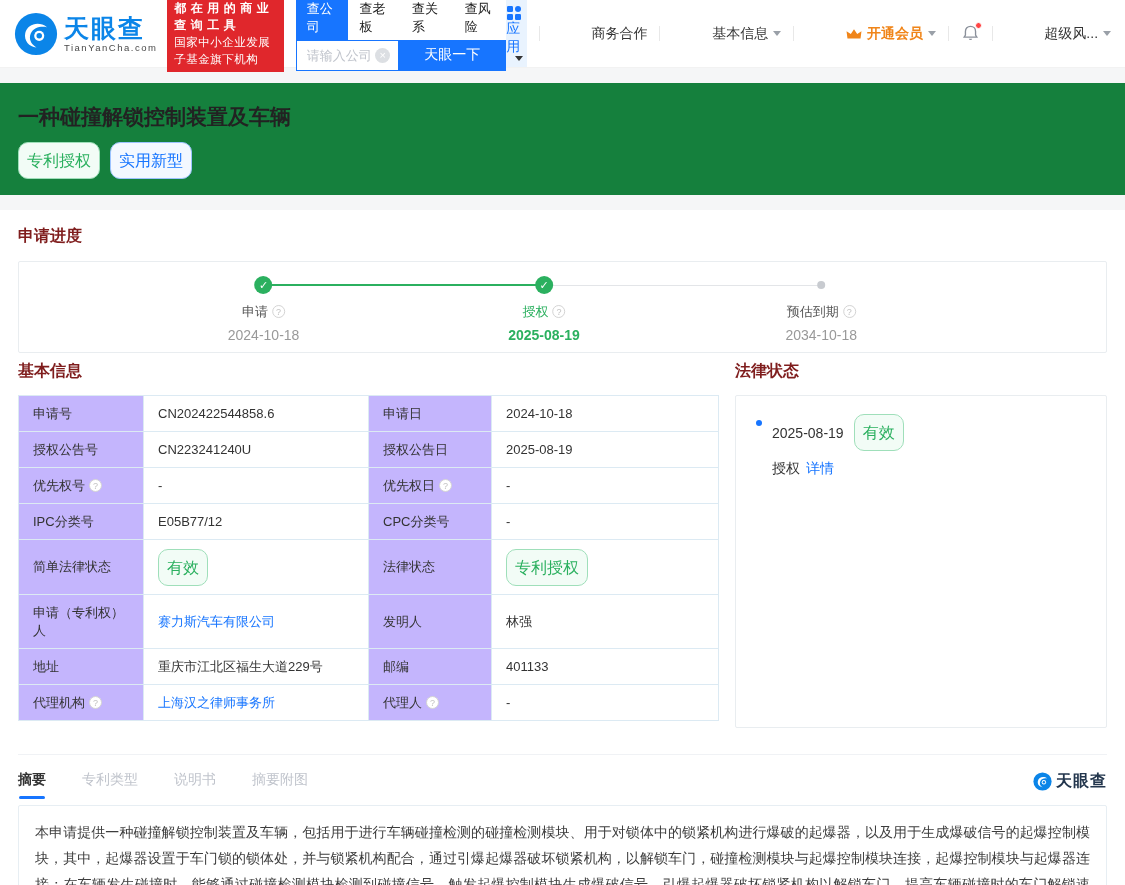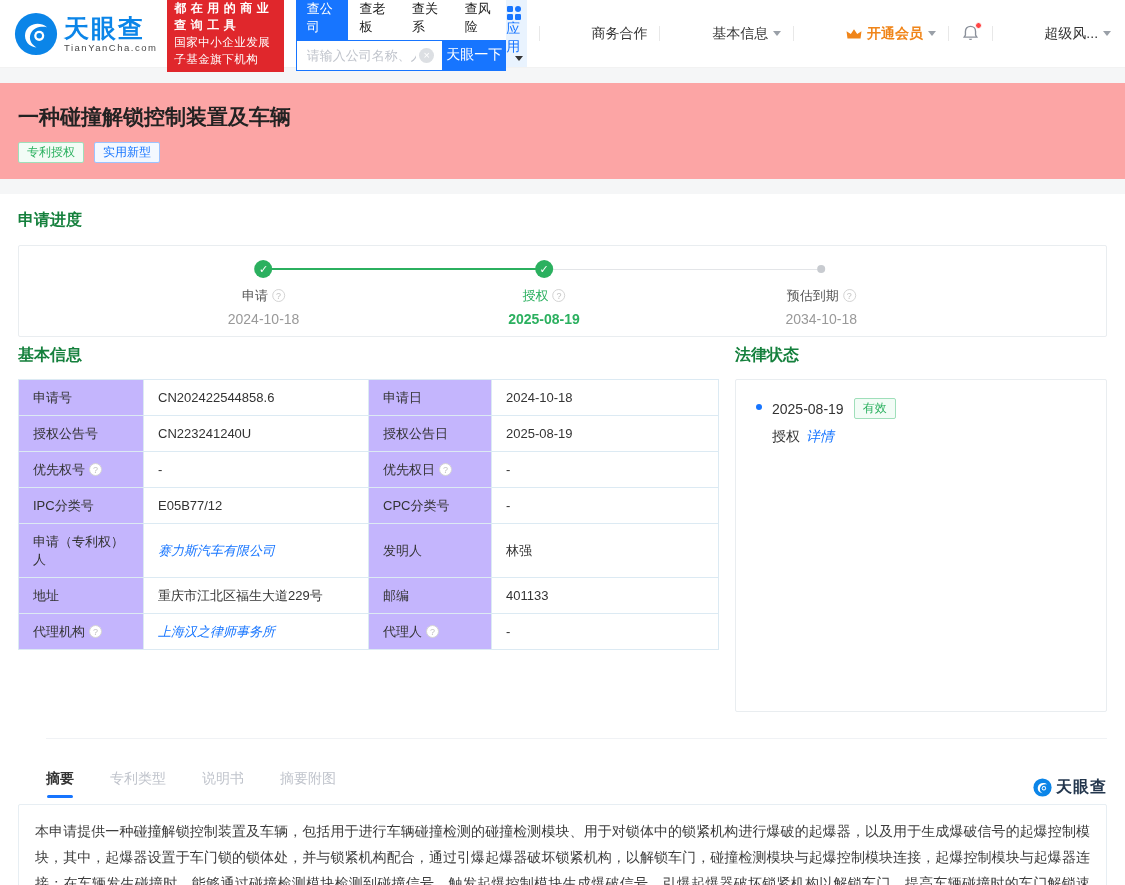--- a/index.html
+++ b/index.html
@@ -23,51 +23,51 @@
   .stab { font-size:13px; color:#222; padding:3px 11px 4px; cursor:pointer; }
   .stab.active { background:#1775ff; color:#fff; }
   .search-box { display:flex; height:31px; }
   .search-input-wrap { position:relative; flex:1; }
   .search-input { width:100%; height:100%; border:1px solid #1775ff; border-right:none;
     padding:0 26px 0 10px; font-size:13px; outline:none; color:#333;
     font-family:"Liberation Sans","DejaVu Sans",sans-serif;}
   .search-input::placeholder { color:#c0c4cc; }
   .clear-ic { position:absolute; right:8px; top:8px; width:15px; height:15px; border-radius:50%;
     background:#dcdfe3; color:#fff; font-size:11px; line-height:15px; text-align:center; cursor:pointer;}
-  .search-btn { width:64px; background:#1775ff; color:#fff; border:none; font-size:14px; cursor:pointer;
+  .search-btn { width:108px; background:#1775ff; color:#fff; border:none; font-size:14px; cursor:pointer;
     font-family:"Liberation Sans","DejaVu Sans",sans-serif;}
 
   .hnav { margin-left:auto; display:flex; align-items:center; }
   .vdiv { width:1px; height:15px; background:#e8e8e8; margin:0 12px; }
   .nav-item { font-size:14px; color:#333; cursor:pointer; display:flex; align-items:center; white-space:nowrap;margin-left:40px;}
   .apps-pill { background:#e9f3fe; color:#1775ff; padding:6px 0; border-radius:0; font-size:14px;
     display:flex; align-items:center; cursor:pointer;flex-direction:column;}
   .apps-pill svg { margin-right:5px; }
   .caret { display:inline-block; width:0; height:0; border-left:4px solid transparent;
     border-right:4px solid transparent; border-top:5px solid #9aa0a8; margin-left:5px;}
   .caret.dark { border-top-color:#333; }
   .vip { color:#f08519; font-weight:600; }
   .vip svg { margin-right:5px; }
   .bell { position:relative; cursor:pointer; display:flex; align-items:center;}
   .bell .dot { position:absolute; top:-2px; right:-2px; width:7px; height:7px; border-radius:50%;
     background:#f44; border:1px solid #fff;}
 
   .band { height:15px; background:#f5f6f7; }
 
   
-  .title-sec { background:#fca5a5; padding:20px 18px 16px; }
+  .title-sec { background:#15803d; padding:20px 18px 16px; }
   .patent-title { font-size:21px; font-weight:700; color:#222; }
   .title-tags { margin-top:11px; }
-  .tag { display:inline-block; font-size:12px; line-height:17px; padding:1px 8px; border-radius:2px; margin-right:10px;}
+  .tag { display:inline-block; font-size:16px; line-height:17px; padding:9px 8px; border-radius:10px; margin-right:10px;}
   .tag.green { color:#2bb05f; border:1px solid #9fdfba; background:#f2fcf6; }
   .tag.blue  { color:#1775ff; border:1px solid #9cc3ff; background:#f3f8ff; }
 
   
   .main { background:#fff; padding:16px 18px 20px; }
-  .h2 { font-size:16px; font-weight:700; color:#15803d; }
+  .h2 { font-size:16px; font-weight:700; color:#7f1d1d; }
 
   .timeline-card { margin-top:14px; border:1px solid #e9edf0; border-radius:2px;
     height:92px; position:relative; }
   .tl-line { position:absolute; top:22px; height:2px; }
   .tl-line.green { background:#2bb05f; }
   .tl-line.gray  { background:#e3e5e8; height:1px; top:23px;}
   .tl-step { position:absolute; top:14px; transform:translateX(-50%); text-align:center; }
   .tl-marker { height:18px; display:flex; align-items:center; justify-content:center; }
   .tl-circle { width:18px; height:18px; border-radius:50%; background:#2bb05f; color:#fff;
     font-size:11px; line-height:18px; text-align:center; font-weight:700;}
@@ -81,31 +81,31 @@
     vertical-align:1px; cursor:pointer; background:#fff;}
 
   .cols { display:flex; margin-top:8px; align-items:flex-start; }
   .col-left { width:700px; }
   .col-right { flex:1; margin-left:17px; display:flex; flex-direction:column; }
 
   table.info { border-collapse:collapse; width:700px; table-layout:fixed; margin-top:13px;}
   table.info td { border:1px solid #dceaf3; font-size:13px; color:#333; padding:8.5px 14px; vertical-align:middle;}
   table.info td.lbl { background:#c4b5fd; }
   table.info td .tag { margin-right:0; }
-  a.lnk { color:#1775ff; text-decoration:none; cursor:pointer;font-style:italic; }
+  a.lnk { color:#1775ff; text-decoration:none; cursor:pointer; }
 
   .legal-card { margin-top:13px; border:1px solid #e9edf0; border-radius:2px; flex:1; padding:18px 18px; min-height:333px;}
   .legal-item { position:relative; padding-left:18px; }
   .legal-dot { position:absolute; left:2px; top:6px; width:6px; height:6px; border-radius:50%; background:#1775ff;}
   .legal-line1 { font-size:14px; color:#333; display:flex; align-items:center;}
   .legal-line1 .tag { margin-left:10px; }
   .legal-line2 { margin-top:9px; font-size:14px; color:#333;}
   .legal-line2 a { margin-left:6px; }
 
-  .tabs-row { display:flex; align-items:flex-end; border-top:1px solid #f0f2f5; margin-top:26px; padding-top:31px;margin-left:28px;}
+  .tabs-row { display:flex; align-items:flex-start; border-top:1px solid #f0f2f5; margin-top:26px; padding-top:16px;}
   .dtab { margin-right:36px; font-size:14px; color:#c0c4cc; cursor:pointer; text-align:center;}
   .dtab.active { color:#333; font-weight:700; }
   .dtab::after { content:""; display:block; width:26px; height:3px; background:transparent; border-radius:2px; margin:7px auto 0;}
   .dtab.active::after { background:#1775ff; }
   .watermark { margin-left:auto; display:flex; align-items:center; }
   .watermark svg { width:19px; height:19px; }
   .watermark span { font-size:16px; font-weight:700; color:#23364d; margin-left:4px; letter-spacing:1px;}
 
   .abstract { border:1px solid #e7eef3; border-radius:2px; margin-top:6px; padding:13px 16px;
     font-size:14px; line-height:26px; color:#3d3d3d; text-align:justify;}
@@ -256,20 +256,26 @@
               <td class="lbl">优先权号<span class="qmark">?</span></td>
               <td>-</td>
               <td class="lbl">优先权日<span class="qmark">?</span></td>
               <td>-</td>
             </tr>
             <tr>
               <td class="lbl">IPC分类号</td>
               <td>E05B77/12</td>
               <td class="lbl">CPC分类号</td>
               <td>-</td>
+            </tr>
+            <tr>
+              <td class="lbl">简单法律状态</td>
+              <td><span class="tag green">有效</span></td>
+              <td class="lbl">法律状态</td>
+              <td><span class="tag green">专利授权</span></td>
             </tr>
             <tr>
               <td class="lbl">申请（专利权）人</td>
               <td><a class="lnk">赛力斯汽车有限公司</a></td>
               <td class="lbl">发明人</td>
               <td>林强</td>
             </tr>
             <tr>
               <td class="lbl">地址</td>
               <td>重庆市江北区福生大道229号</td>

